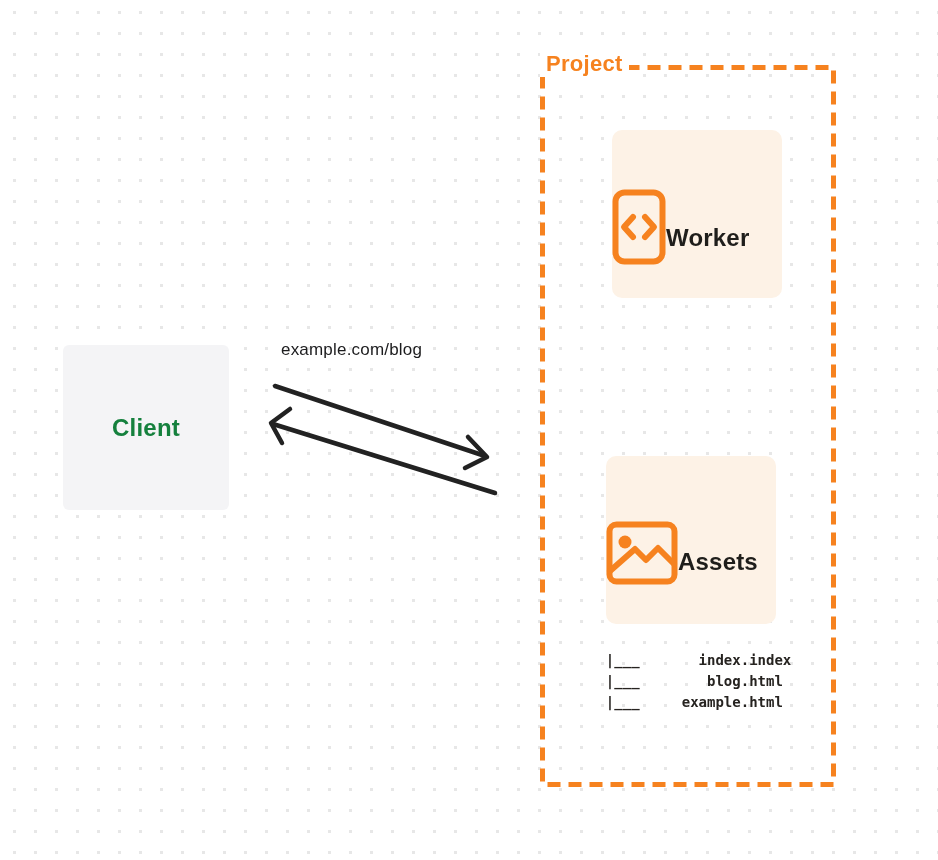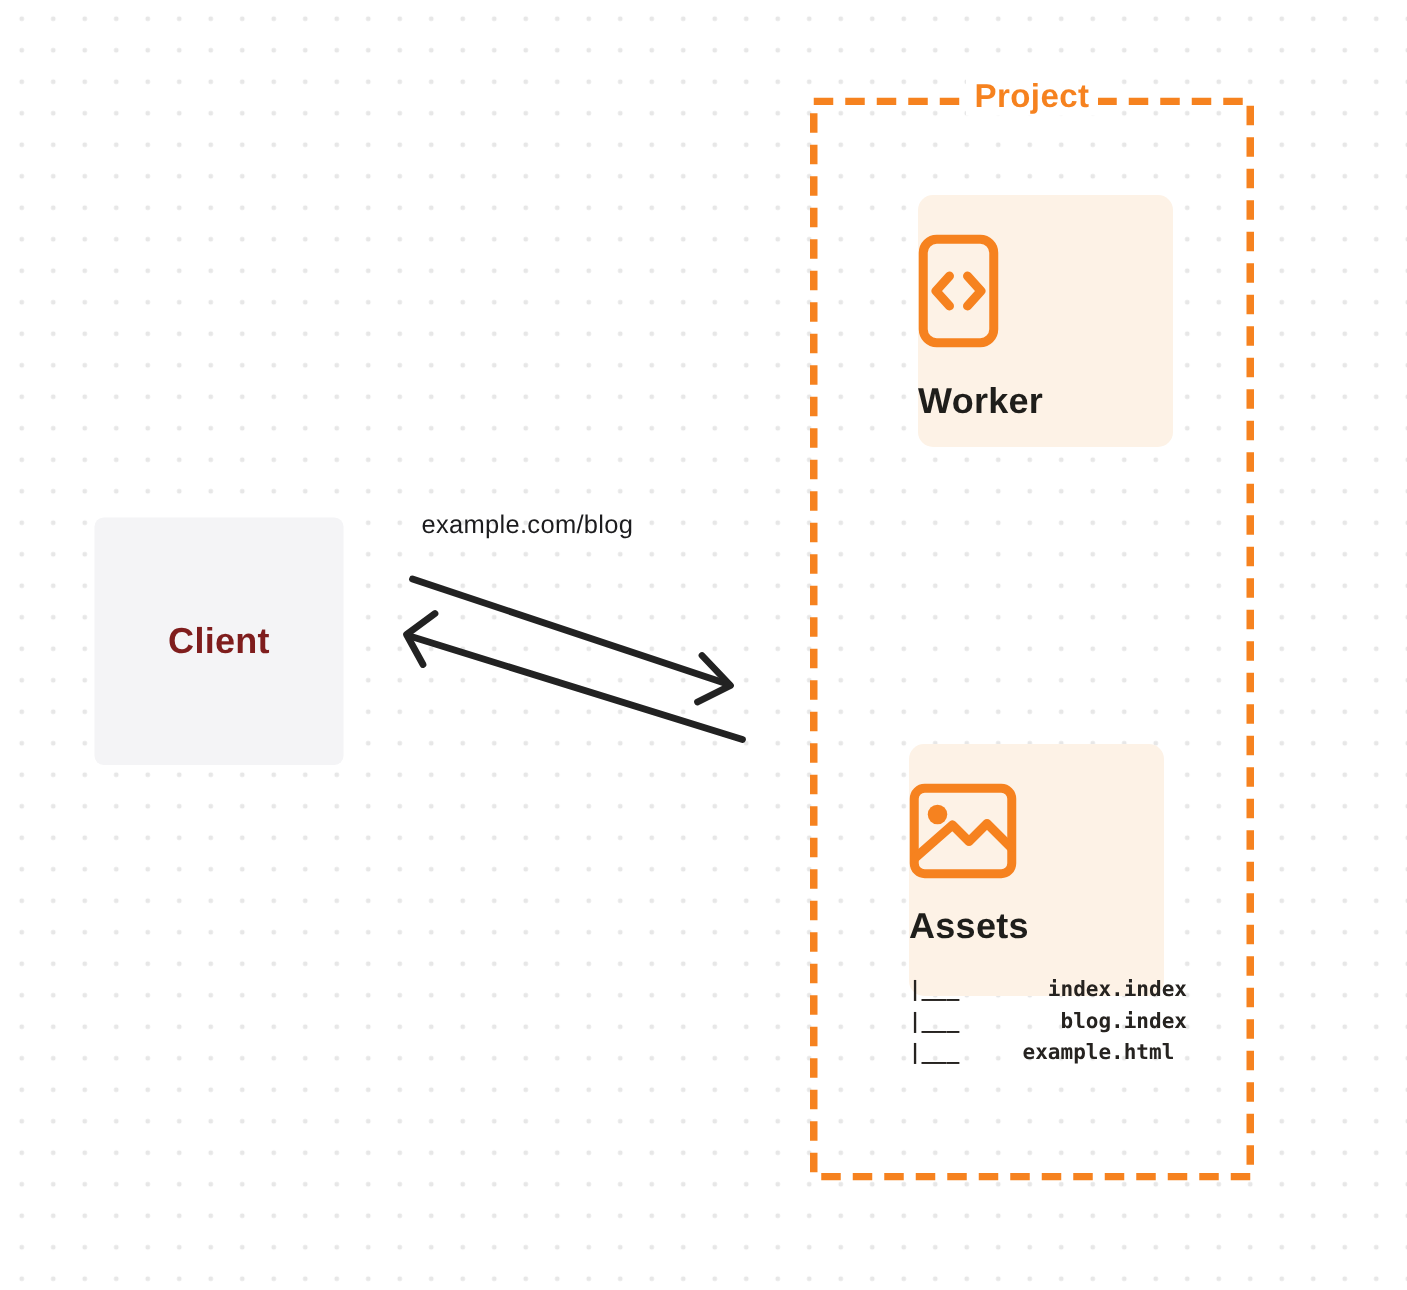--- a/index.html
+++ b/index.html
@@ -24,21 +24,21 @@
     background-size:21px 21px;
     background-position:4px 2px;
   }
   
   .client-box{
     position:absolute;left:63px;top:345px;width:166px;height:165px;
     background:var(--client-bg);border-radius:6px;
     display:flex;align-items:center;justify-content:center;
   }
   .client-box span{
-    font-size:24px;font-weight:700;color:#7f1d1d;letter-spacing:.2px;
+    font-size:24px;font-weight:700;color:#15803d;letter-spacing:.2px;
   }
   
   .request-label{
     position:absolute;left:281px;top:340px;
     font-size:17px;font-weight:400;color:#1C1C1E;letter-spacing:.2px;
     white-space:nowrap;
   }
   
   .arrows{position:absolute;left:0;top:0;width:938px;height:860px;}
   .arrows path{
@@ -46,36 +46,36 @@
     stroke-linecap:round;stroke-linejoin:round;
   }
   
   .project-box{position:absolute;left:540px;top:65px;width:296px;height:722px;}
   .project-box rect{
     fill:none;stroke:var(--accent-orange);stroke-width:5;
     stroke-dasharray:13 8;
   }
   .project-label-wrap{
     position:absolute;left:540px;top:51px;width:296px;
-    text-align:center;pointer-events:none;
+    pointer-events:none;
   }
   .project-label{
     display:inline-block;background:var(--page-bg);padding:0 6px;
     font-size:22px;font-weight:700;color:var(--accent-orange);
     letter-spacing:.3px;
   }
   
   .card{
     position:absolute;width:170px;height:168px;
     background:var(--card-bg);border-radius:10px;
-    display:flex;flex-direction:column;align-items:flex-start;
+    display:flex;flex-direction:row;align-items:center;
     padding-top:26px;
   }
   .worker-card{left:612px;top:130px;}
-  .assets-card{left:606px;top:496px;}
+  .assets-card{left:606px;top:456px;}
   .card svg{flex:0 0 auto;}
   .card .icon-stroke{
     fill:none;stroke:var(--accent-orange);stroke-width:6;
     stroke-linecap:round;stroke-linejoin:round;
   }
   .card .icon-fill{fill:var(--accent-orange);}
   .card-label{
     margin-top:22px;font-size:24px;font-weight:700;color:var(--text-dark);
     letter-spacing:.2px;
   }
@@ -132,17 +132,17 @@
     <svg width="72" height="64" viewBox="0 0 72 64">
       <rect class="icon-stroke" x="3.5" y="3.5" width="65" height="57" rx="7"></rect>
       <circle class="icon-fill" cx="19" cy="21" r="6.5"></circle>
       <path class="icon-stroke" d="M4 50 L29 28 L40 39 L52 27 L68 43"></path>
     </svg>
     <div class="card-label">Assets</div>
   </div>
 
   <div class="file-tree">
     <div class="tree-line">  |___       index.index</div>
-    <div class="tree-line">  |___        blog.index</div>
+    <div class="tree-line">  |___        blog.html</div>
     <div class="tree-line">  |___     example.html</div>
   </div>
 
 </div>
 
 </body></html>

